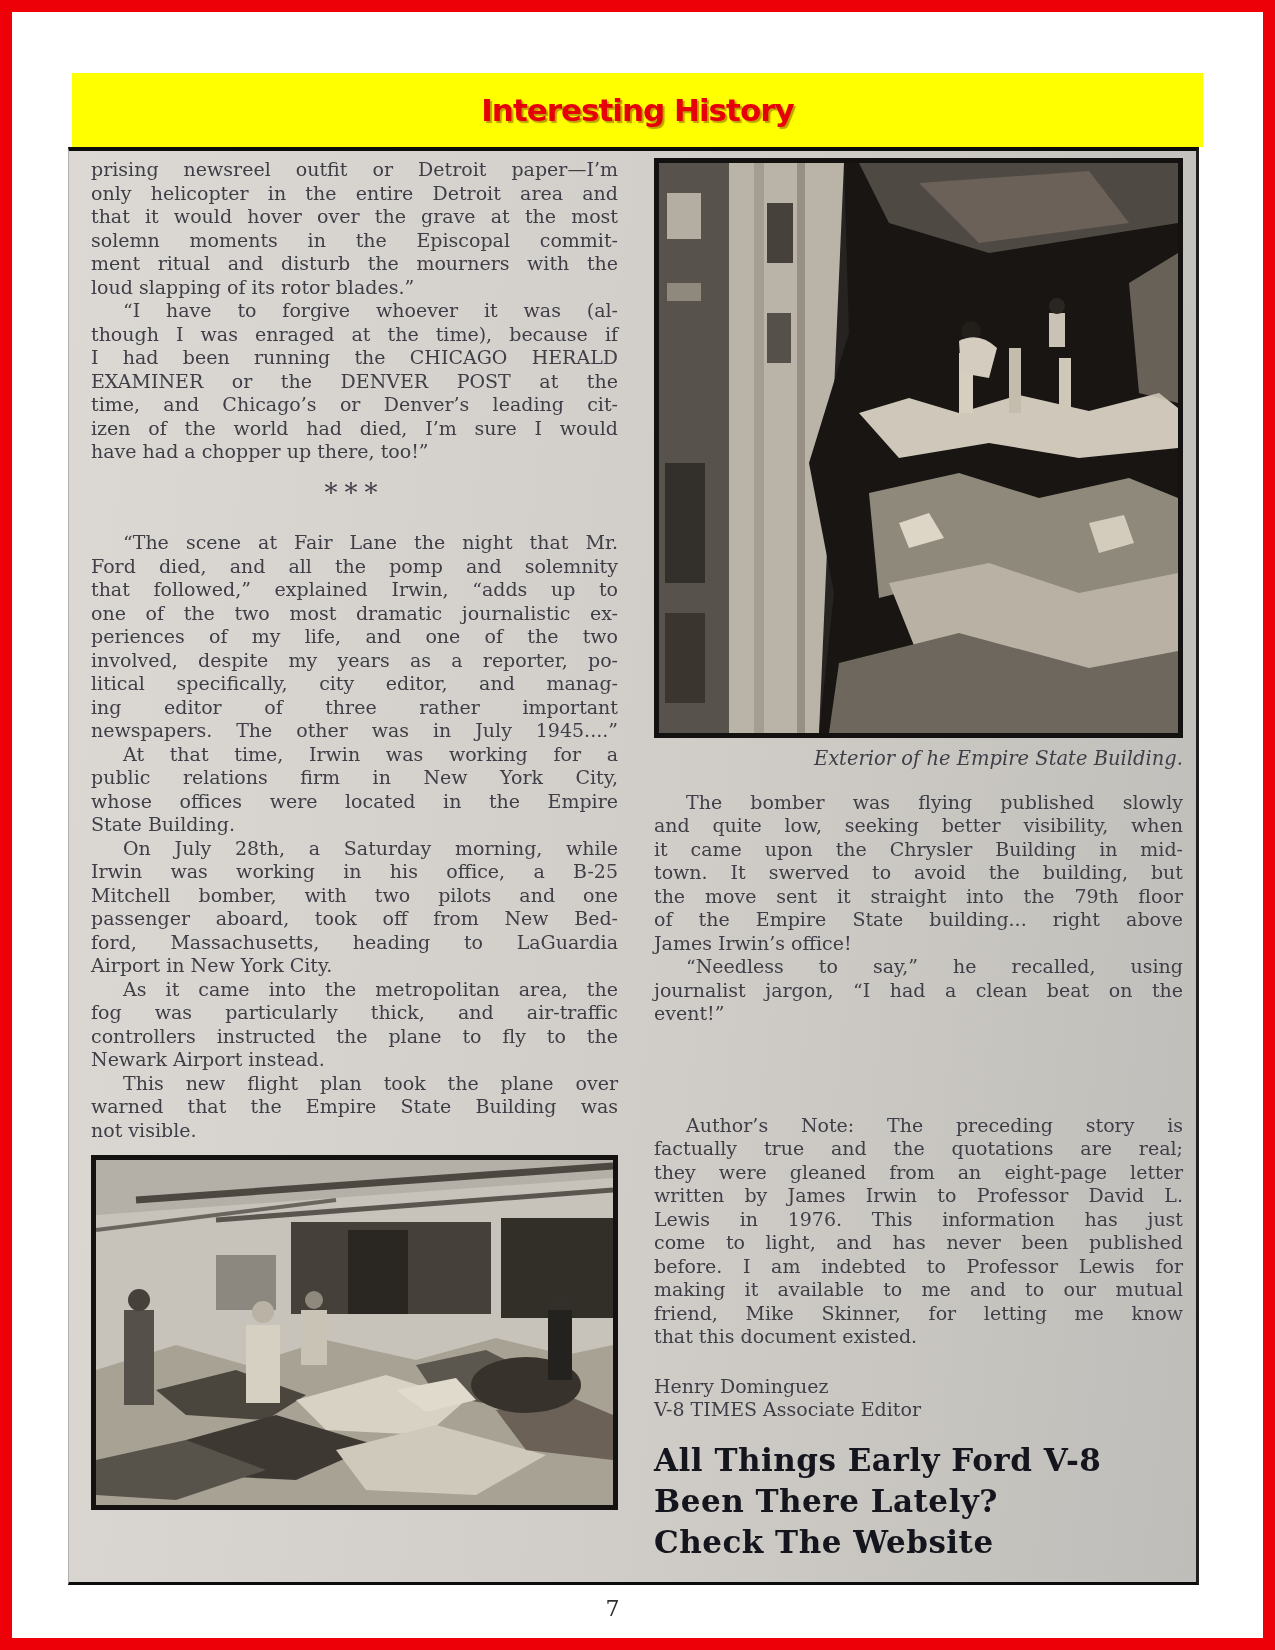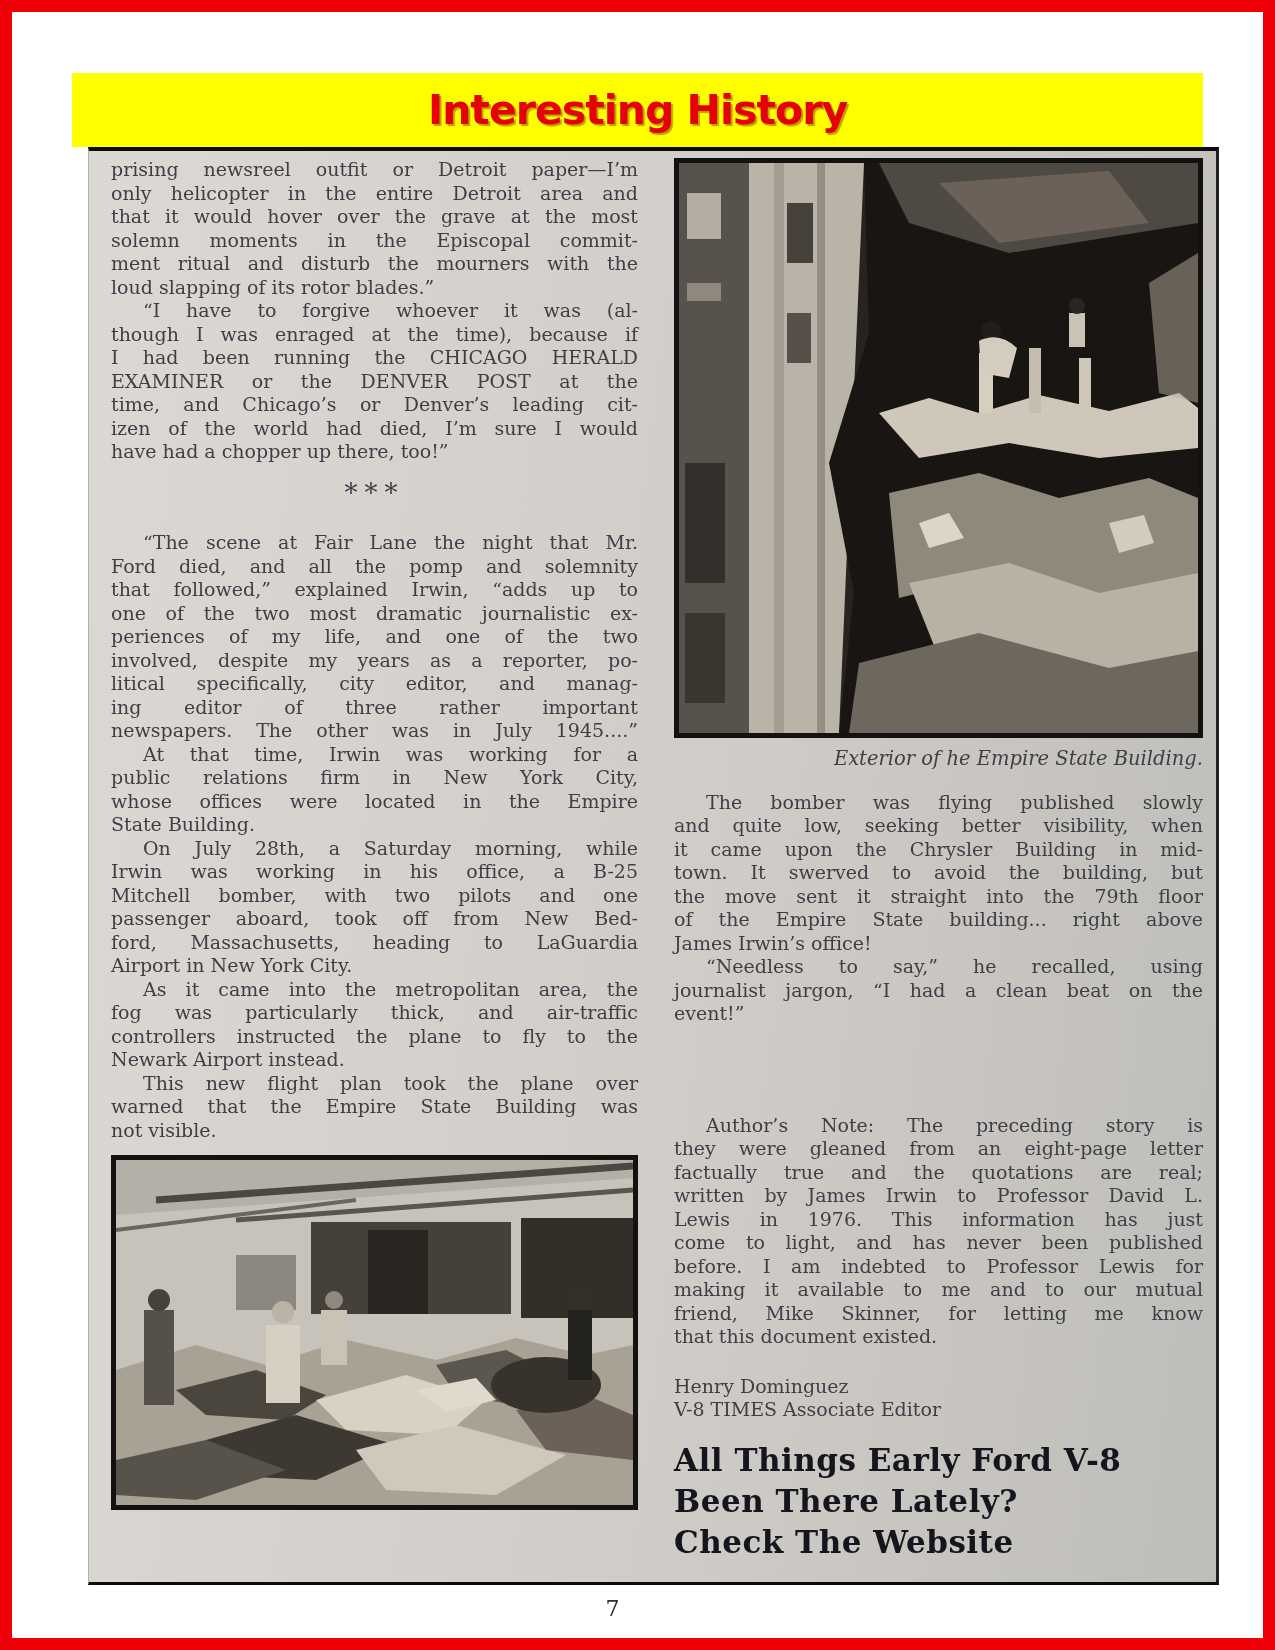--- a/index.html
+++ b/index.html
@@ -6,25 +6,25 @@
   body{
     width:1275px;height:1650px;position:relative;background:#ffffff;
     font-family:"DejaVu Serif", serif;overflow:hidden;
   }
   .red-frame{position:absolute;inset:0;border:12px solid #ee0009;pointer-events:none;z-index:50;}
   .banner{
     position:absolute;left:72px;top:73px;width:1131px;height:74px;background:#ffff00;
     display:flex;align-items:center;justify-content:center;z-index:2;
   }
   .banner-title{
-    font-family:"DejaVu Sans", sans-serif;font-weight:bold;font-size:41px;color:#e60008;
+    font-family:"DejaVu Sans", sans-serif;font-weight:bold;font-size:31px;color:#e60008;
     letter-spacing:-1px;text-shadow:2px 2px 1px rgba(95,12,6,0.4);
   }
   .content{
-    position:absolute;left:88px;top:147px;width:1131px;height:1438px;box-sizing:border-box;
+    position:absolute;left:68px;top:147px;width:1131px;height:1438px;box-sizing:border-box;
     background:linear-gradient(97deg,#dcd9d4 0%,#d0cdc8 55%,#bfbdb9 100%);
     border-top:4px solid #0c0c0c;border-right:3px solid #1f1f1f;border-bottom:3px solid #0c0c0c;
     border-left:1px solid #b3b0ab;overflow:hidden;display:flex;gap:36px;padding:7px 17px 0 22px;
   }
   .col{font-size:19px;line-height:23.5px;color:#3f3e47;}
   .col-left{width:527px;flex:none;}
   .col-right{width:529px;flex:none;}
   .para{margin:0;}
   .ln{text-align:justify;text-align-last:justify;}
   .ln.last{text-align-last:left;}
@@ -190,22 +190,22 @@
         <div class="ln">of the Empire State building... right above</div>
         <div class="ln last">James Irwin’s office!</div>
       </div>
     <div class="para">
         <div class="ln ind">“Needless to say,” he recalled, using</div>
         <div class="ln">journalist jargon, “I had a clean beat on the</div>
         <div class="ln last">event!”</div>
       </div>
     <div class="para authors-note">
         <div class="ln ind">Author’s Note: The preceding story is</div>
+        <div class="ln">factually true and the quotations are real;</div>
         <div class="ln">they were gleaned from an eight-page letter</div>
-        <div class="ln">factually true and the quotations are real;</div>
         <div class="ln">written by James Irwin to Professor David L.</div>
         <div class="ln">Lewis in 1976. This information has just</div>
         <div class="ln">come to light, and has never been published</div>
         <div class="ln">before. I am indebted to Professor Lewis for</div>
         <div class="ln">making it available to me and to our mutual</div>
         <div class="ln">friend, Mike Skinner, for letting me know</div>
         <div class="ln last">that this document existed.</div>
       </div>
 
     <div class="signature">

